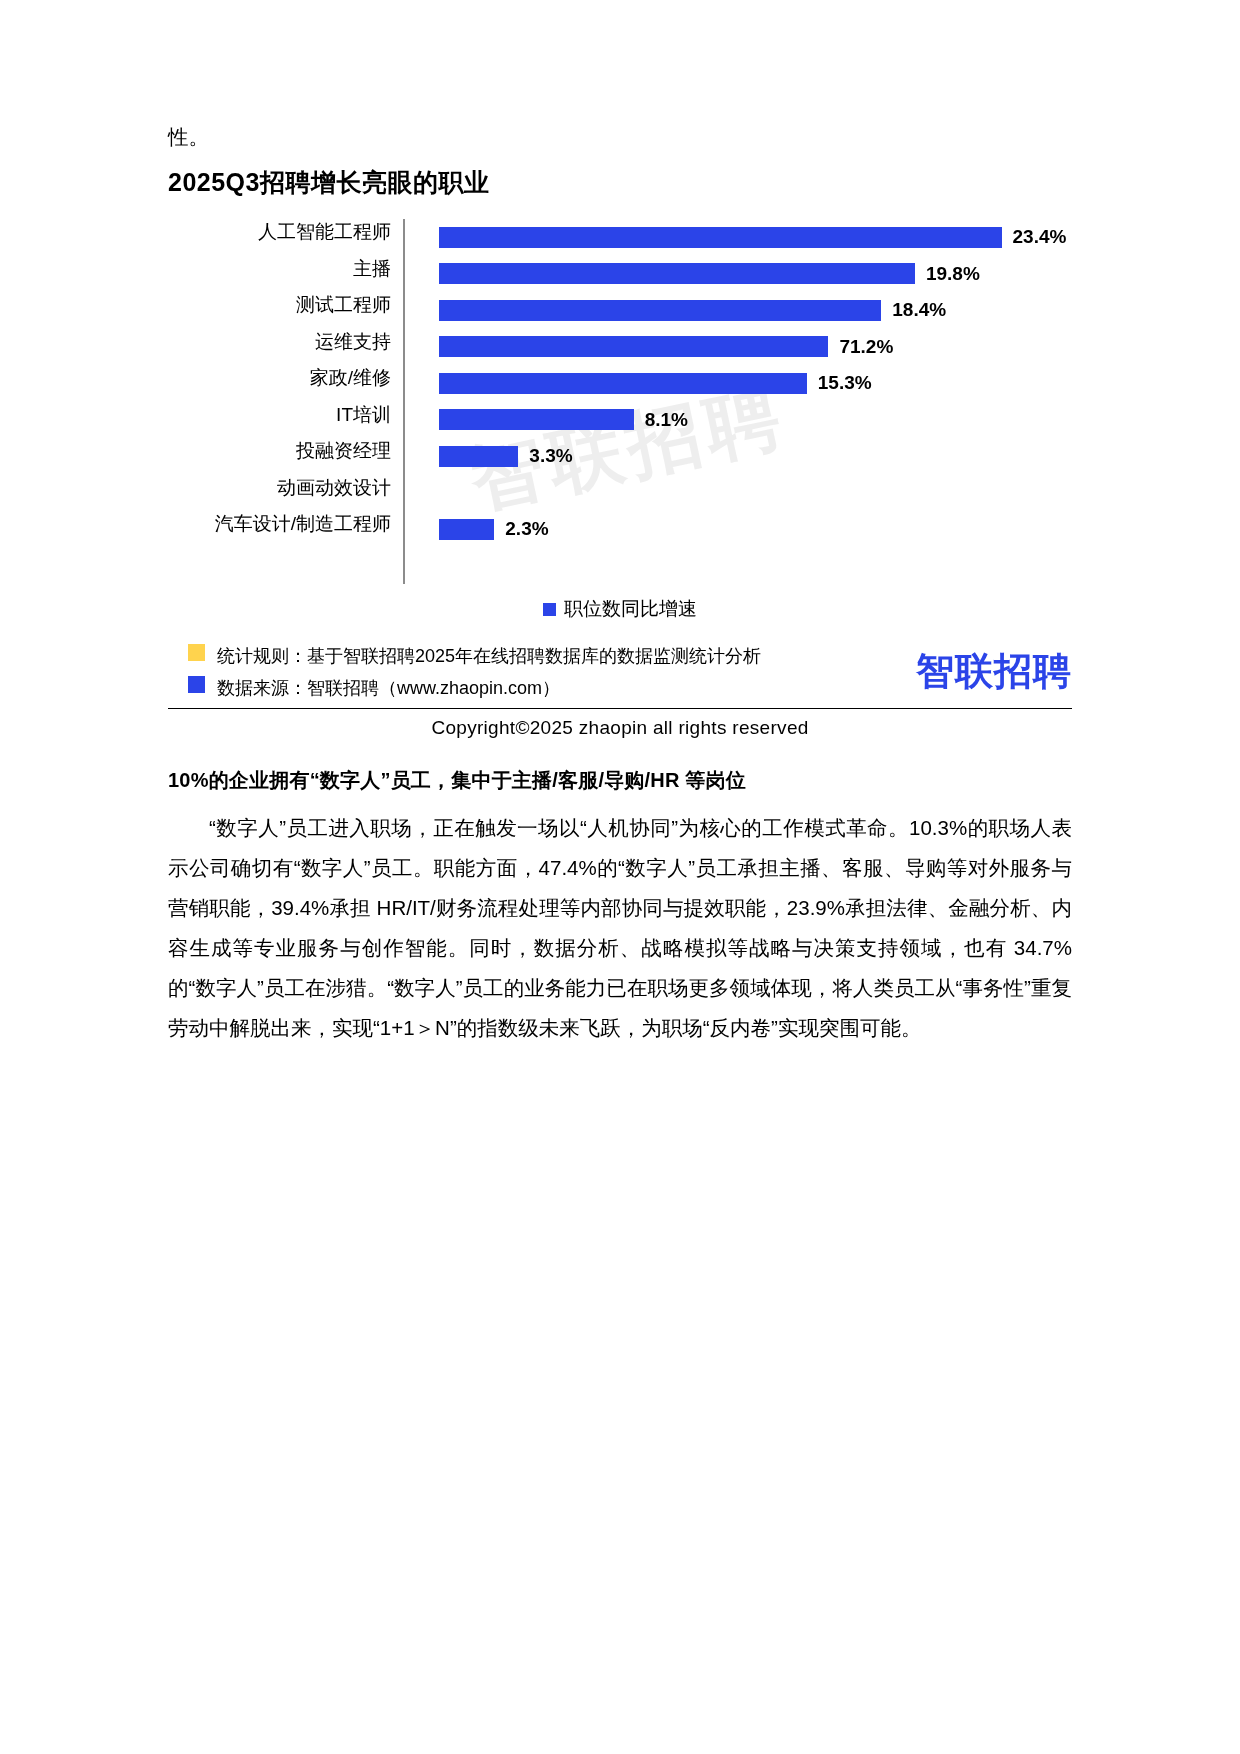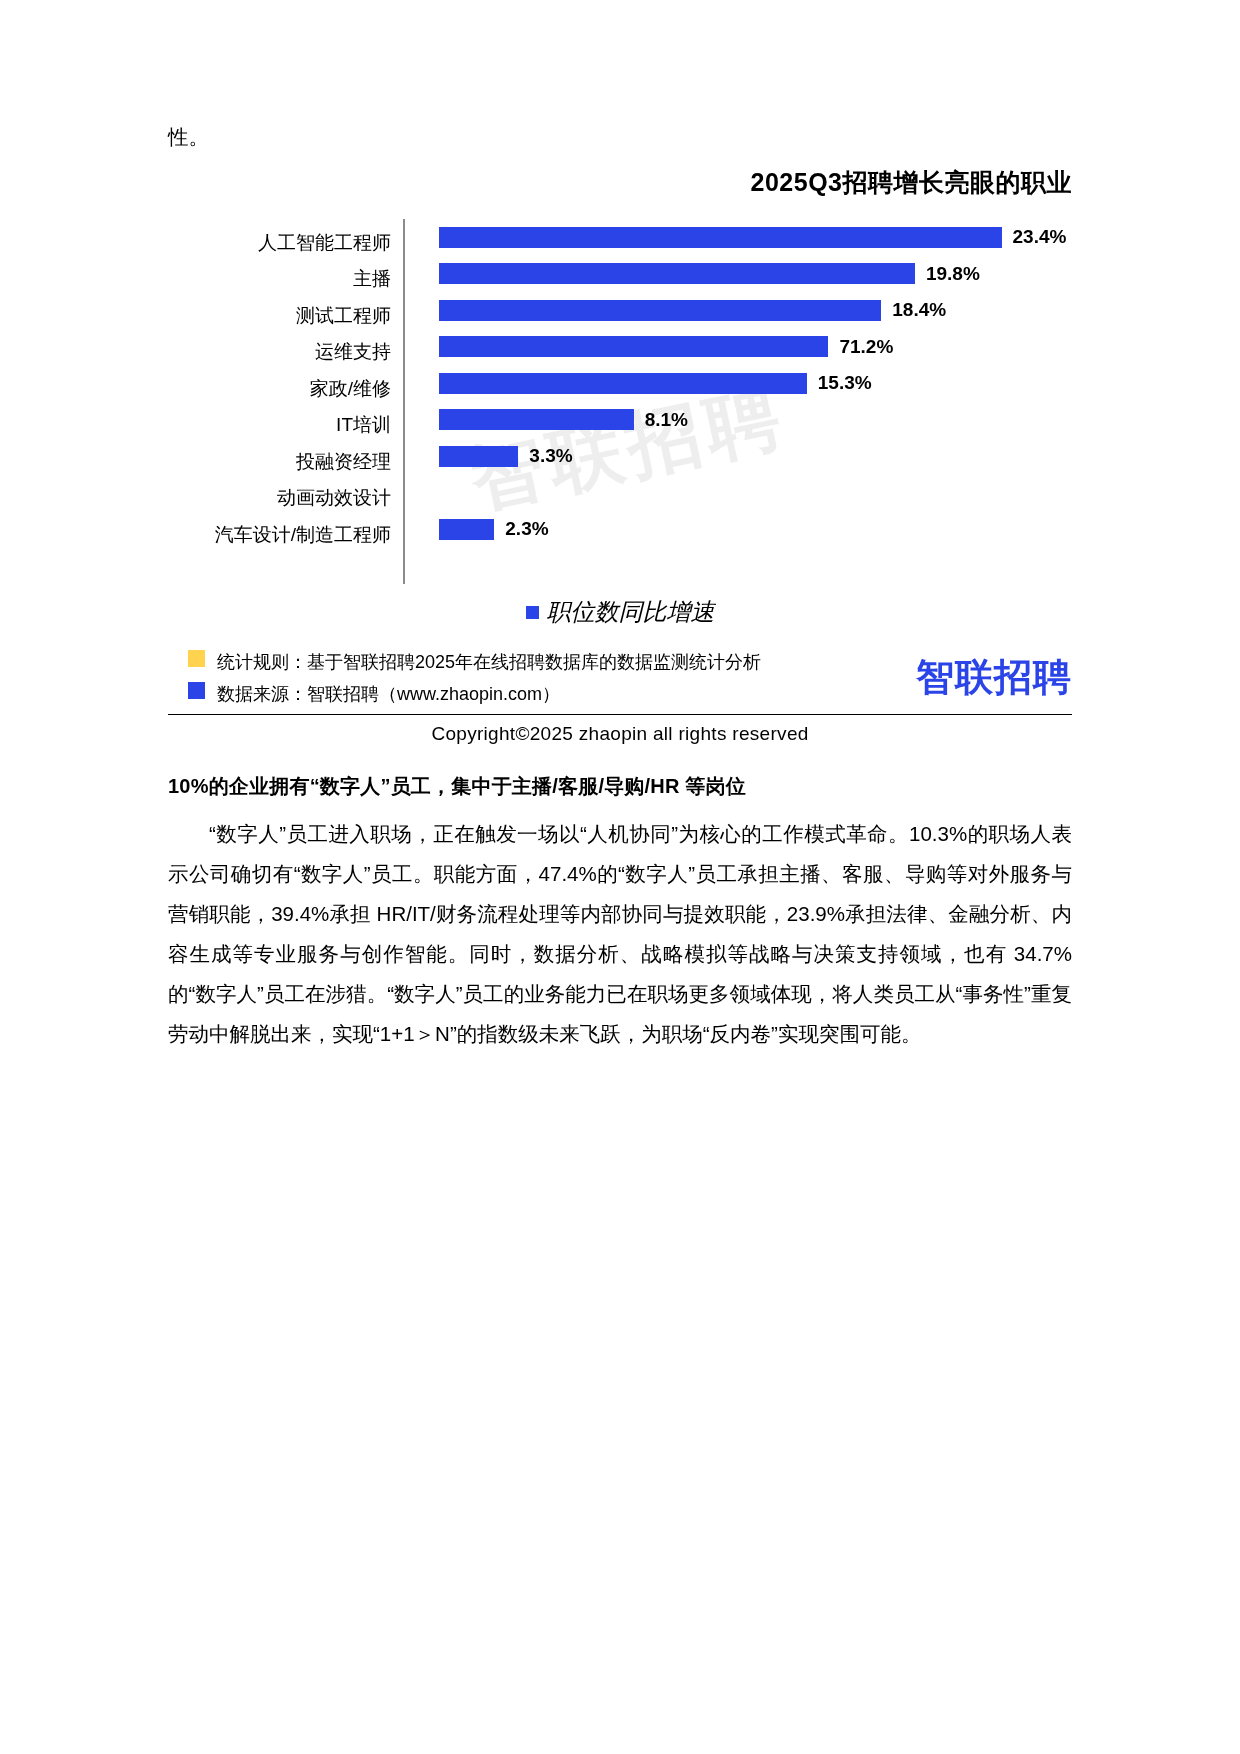--- a/index.html
+++ b/index.html
@@ -35,21 +35,21 @@
     color: #000;
     margin: 0 0 12px 0;
   }
 
   
   .chart-block {
     width: 904px;
     position: relative;
   }
   .chart-title {
-    text-align: right;
+    text-align: left;
     font-size: 25px;
     font-weight: bold;
     letter-spacing: 0.5px;
     margin: 12px 0 20px 0;
   }
   .chart-area {
     position: relative;
     width: 904px;
     height: 365px;
   }
@@ -65,21 +65,21 @@
     pointer-events: none;
     user-select: none;
     white-space: nowrap;
   }
   .rows {
     position: relative;
     z-index: 2;
   }
   .row {
     display: flex;
-    align-items: flex-end;
+    align-items: flex-start;
     height: 36.5px;
   }
   .row-label {
     width: 235px;
     text-align: right;
     padding-right: 12px;
     font-size: 19px;
     white-space: nowrap;
     box-sizing: border-box;
   }
@@ -117,22 +117,21 @@
     margin-top: 12px;
     gap: 8px;
   }
   .legend-swatch {
     width: 13px;
     height: 13px;
     background: #2b44e8;
     display: inline-block;
   }
   .legend-label {
-    font-size: 24px;
-    font-style: italic;
+    font-size: 19px;
   }
 
   
   .footnotes {
     margin-top: 22px;
     position: relative;
   }
   .fn-row {
     display: flex;
     align-items: flex-start;

